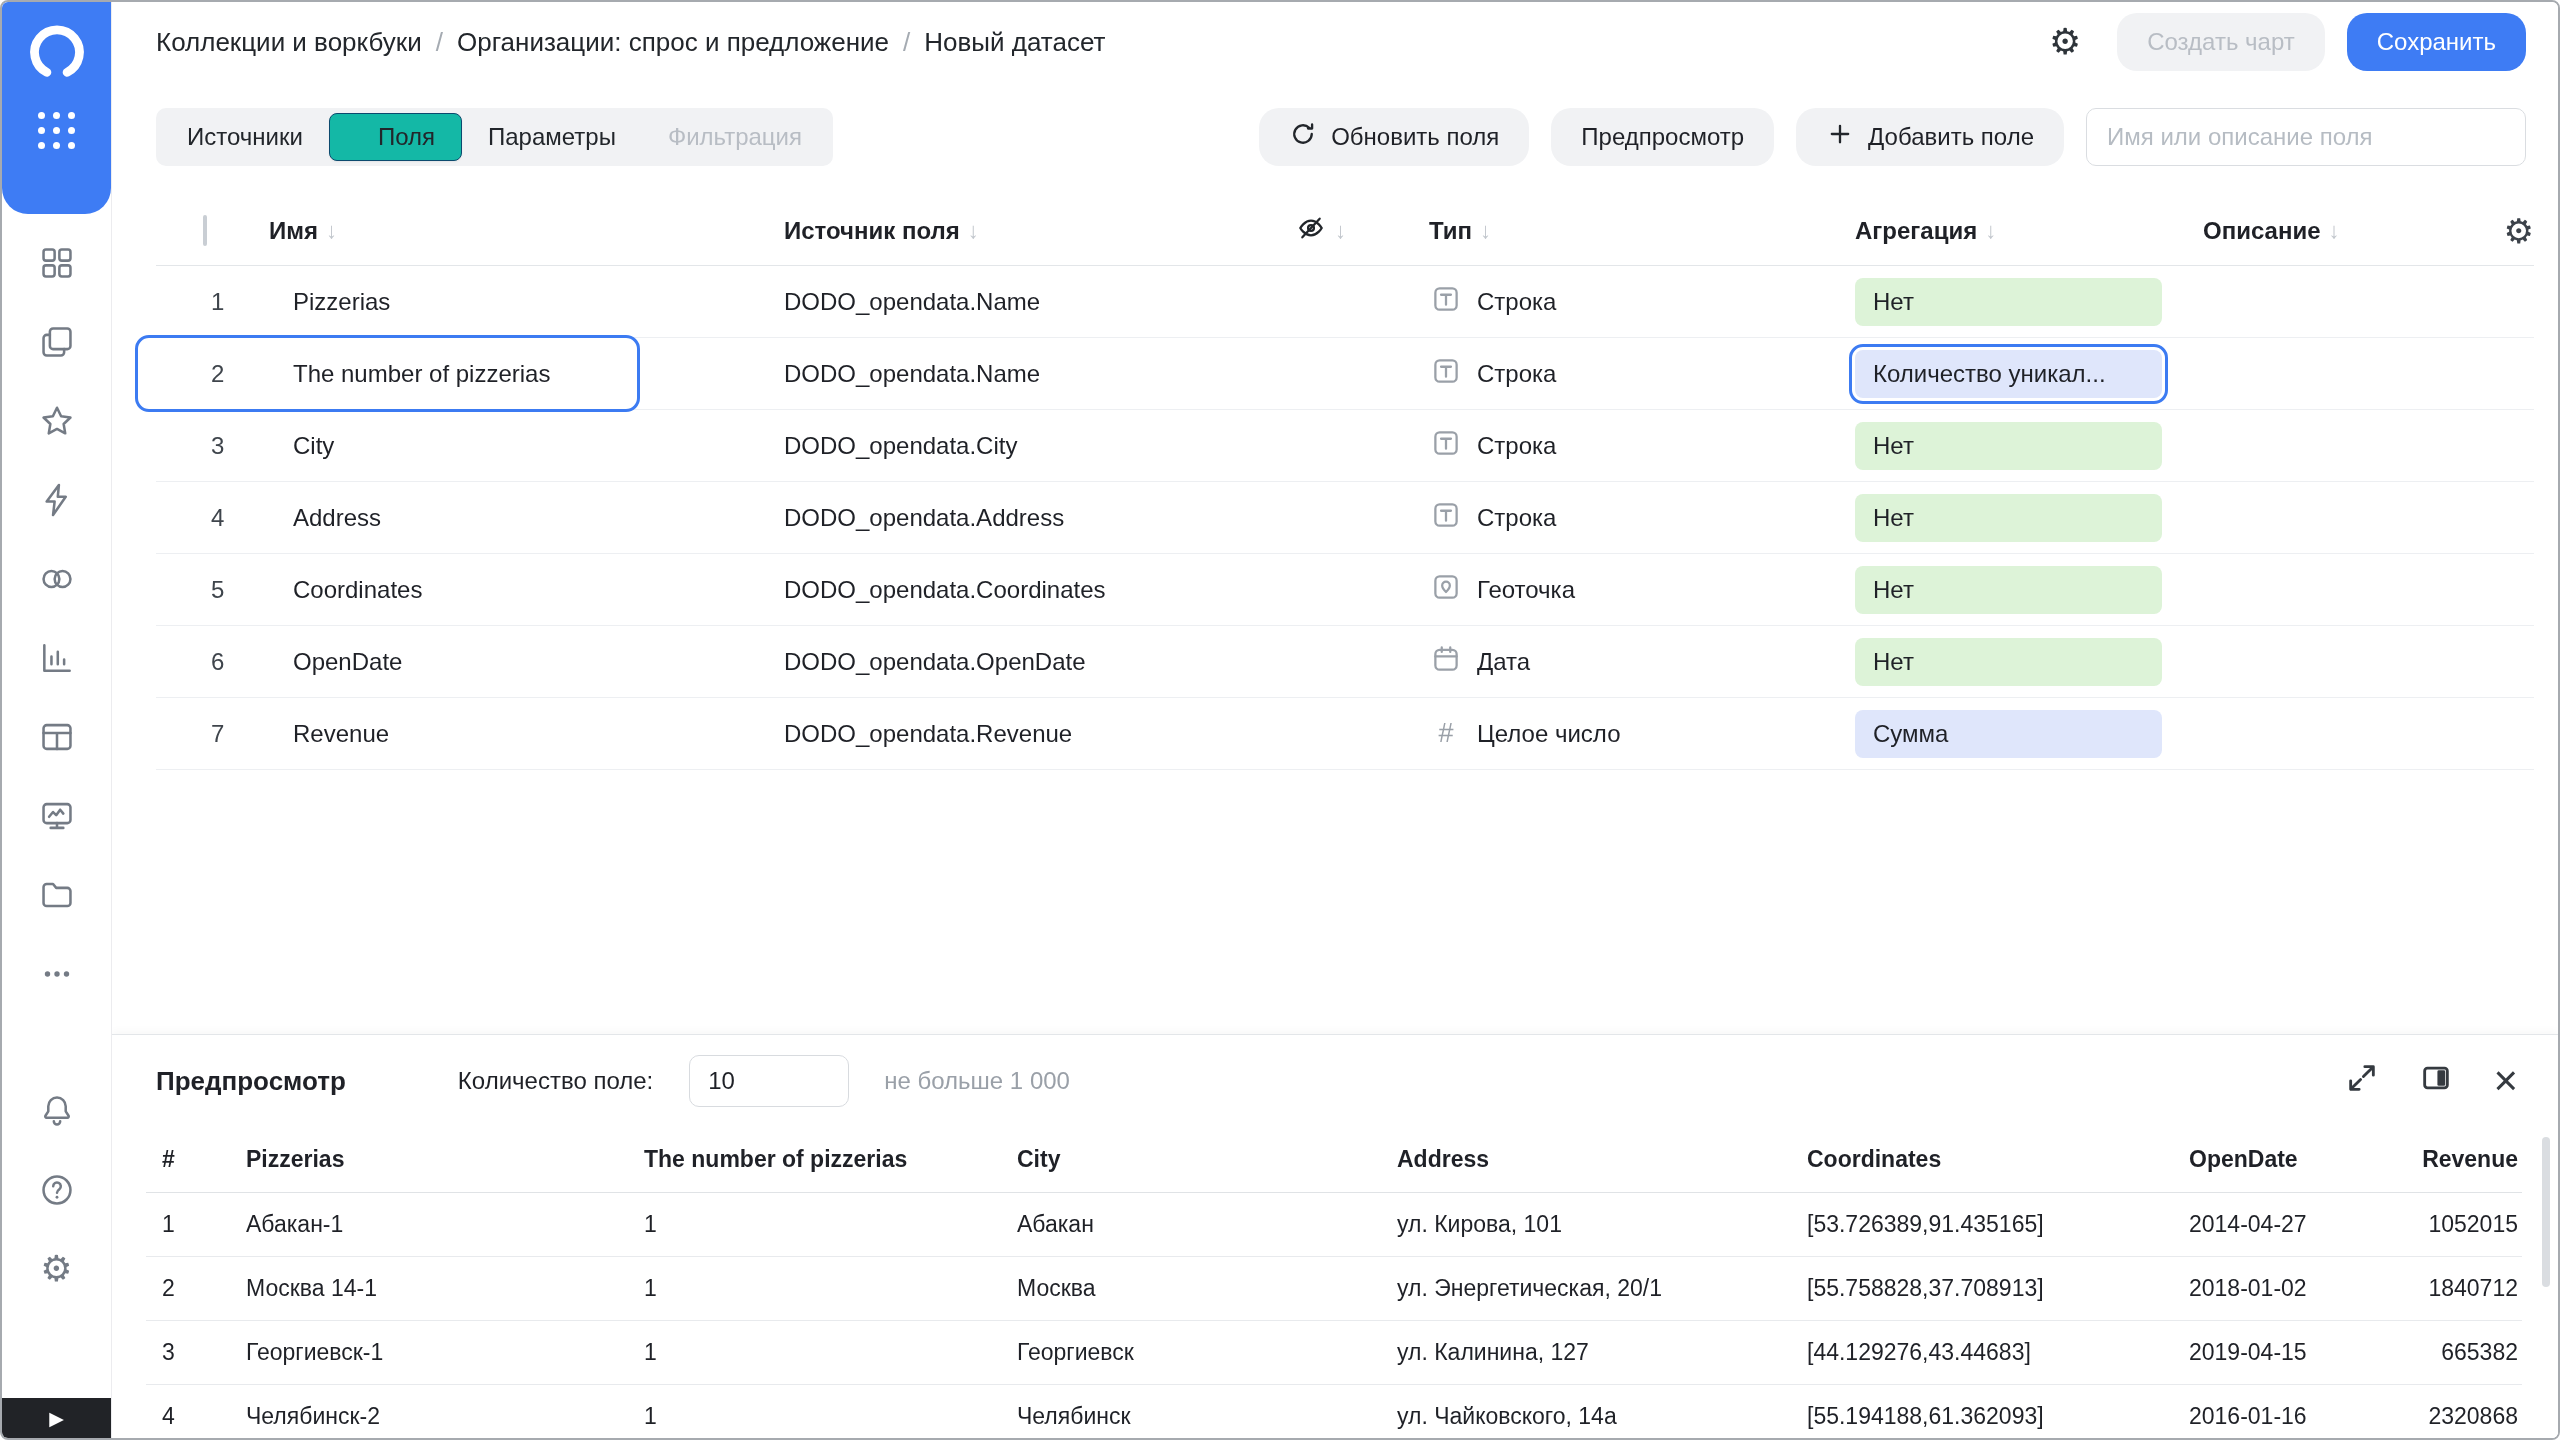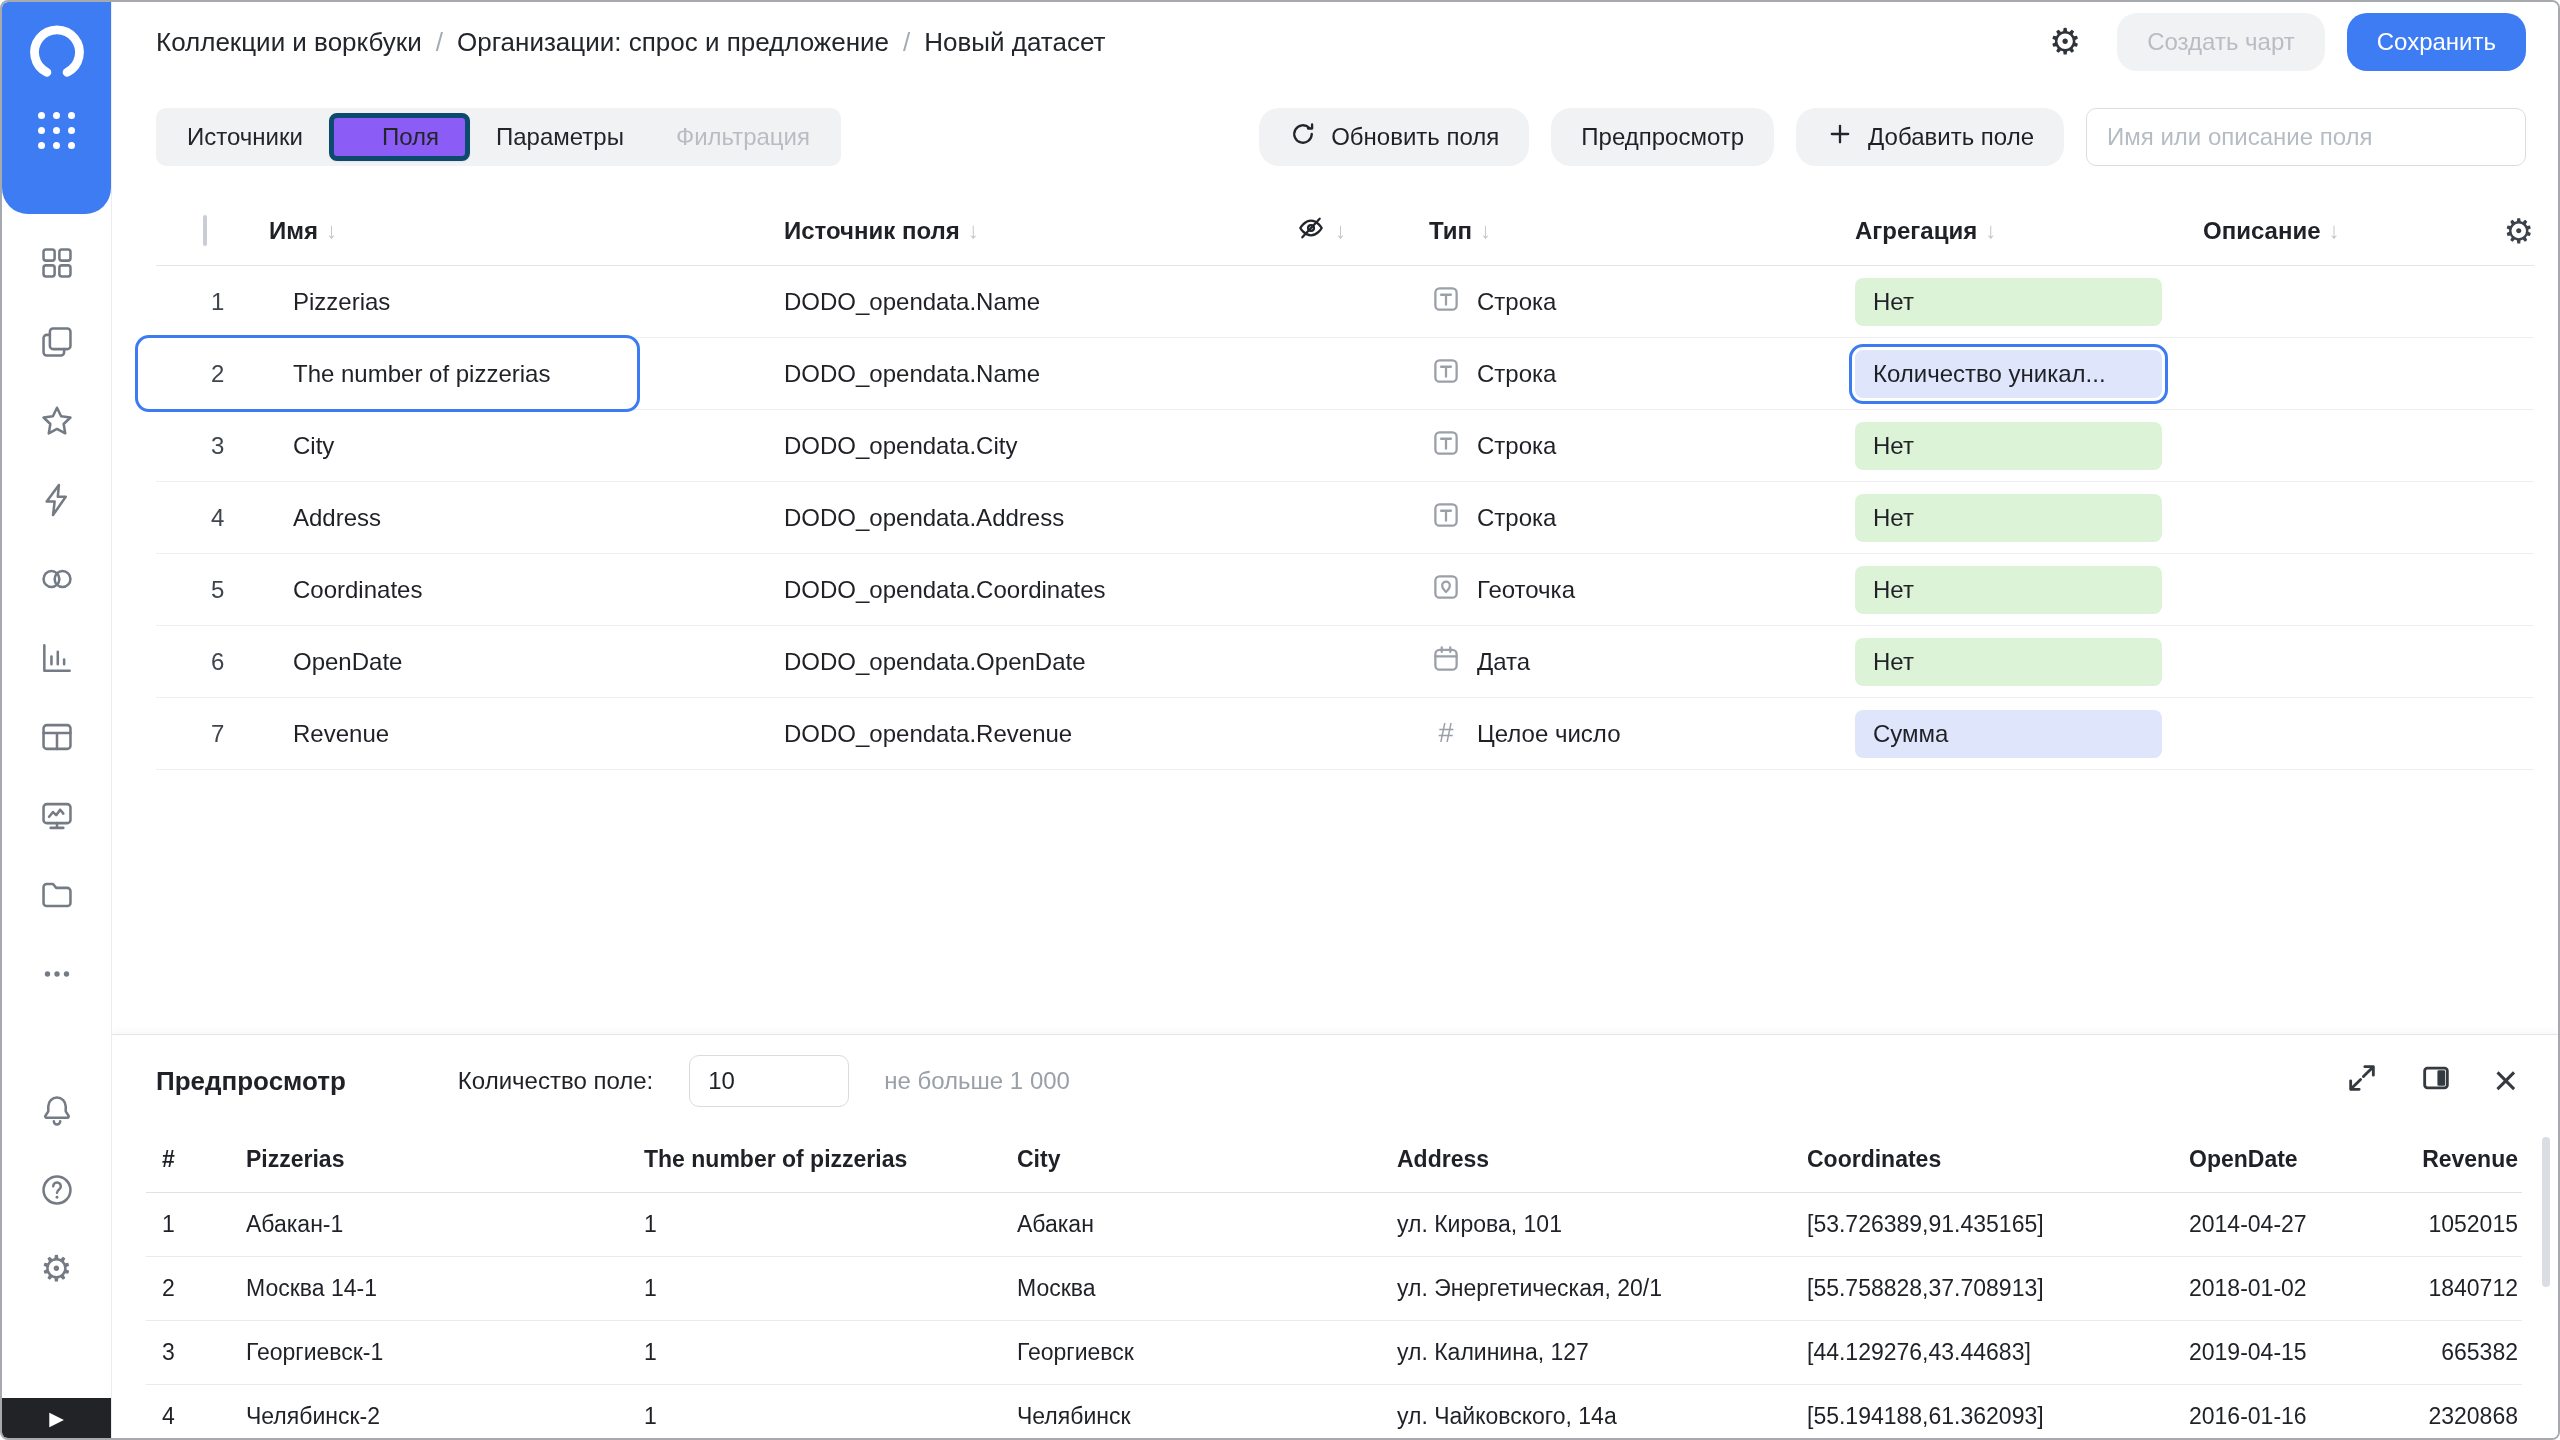--- a/index.html
+++ b/index.html
@@ -31,21 +31,21 @@
   .topbar-right { display:flex; align-items:center; gap:22px; }
   .top-gear { font-size:36px; color:#2e343a; margin-right:14px; cursor:pointer; }
   .btn { height:58px; border-radius:20px; display:flex; align-items:center; justify-content:center; padding:0 30px; font-size:24px; cursor:pointer; border:none; background:#f1f2f4; color:#1f2127; gap:14px; white-space:nowrap; }
   .btn.disabled { color:#b8bdc4; cursor:default; }
   .btn.primary { background:var(--accent,#3e7cf4); color:#fff; }
 
   
   .tabs-row { flex:none; display:flex; align-items:center; justify-content:space-between; padding:26px 32px 0 44px; }
   .tab-group { display:flex; background:#f1f2f4; border-radius:10px; padding:5px; align-items:center; }
   .tab { height:48px; padding:0 26px; display:flex; align-items:center; border-radius:8px; font-size:24px; color:#22262b; cursor:pointer; white-space:nowrap; }
-  .tab.active { background:#8b5cf6; border:5px solid #0c4a6e; box-shadow:0 1px 2px rgba(0,0,0,.06);padding-left:48px; }
+  .tab.active { background:#14b8a6; border:1px solid #0c4a6e; box-shadow:0 1px 2px rgba(0,0,0,.06);padding-left:48px; }
   .tab.off { color:#b8bdc4; cursor:default; }
   .toolbar { display:flex; align-items:center; gap:22px; }
   .toolbar svg { stroke:#22262b; fill:none; stroke-width:2; stroke-linecap:round; stroke-linejoin:round; }
   .search { width:440px; height:58px; border:1px solid #dadde1; border-radius:10px; padding:0 20px; font-size:24px; font-family:inherit; color:#1f2127; outline:none; }
   .search::placeholder { color:#b6bcc3; }
 
   
   .fields { flex:none; margin-top:30px; padding:0 24px 0 44px; }
   .frow { display:grid; grid-template-columns:66px 515px 511px 134px 426px 348px 1fr 56px; align-items:center; height:72px; border-bottom:1px solid #edeff2; position:relative;padding-left:47px; }
   .frow.fhead { height:70px; border-bottom:1px solid #e3e6e9; }

